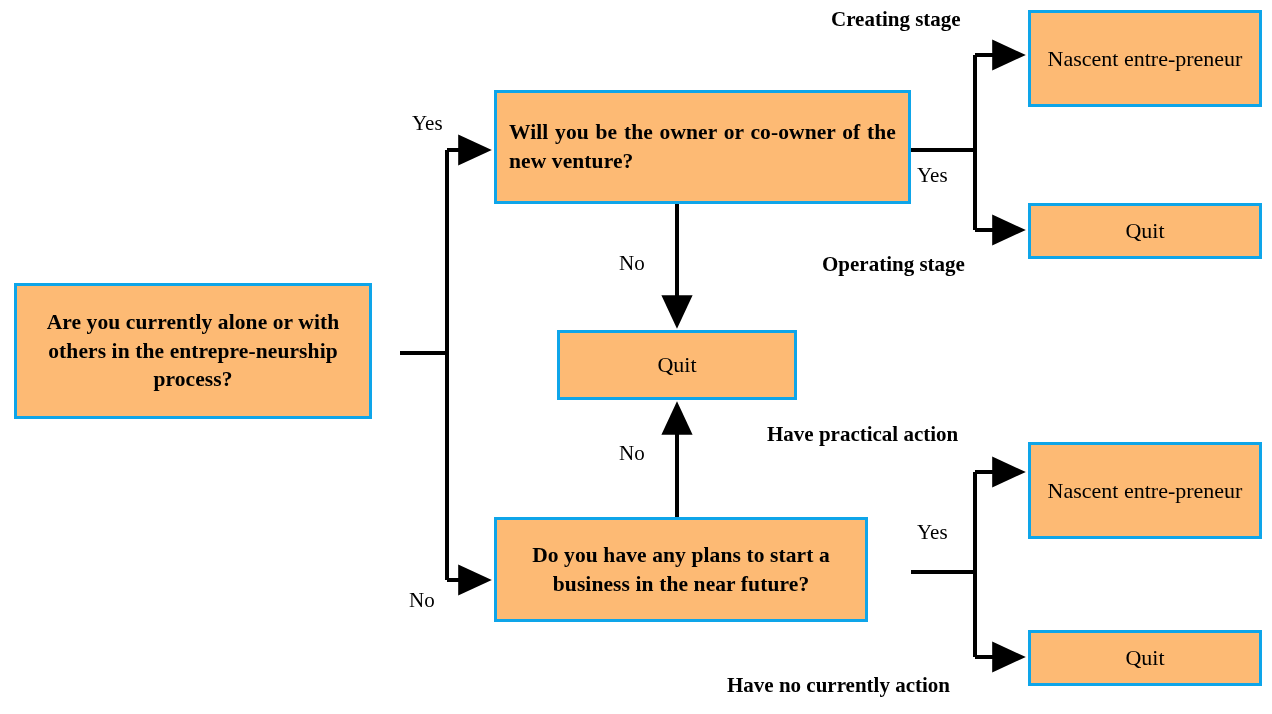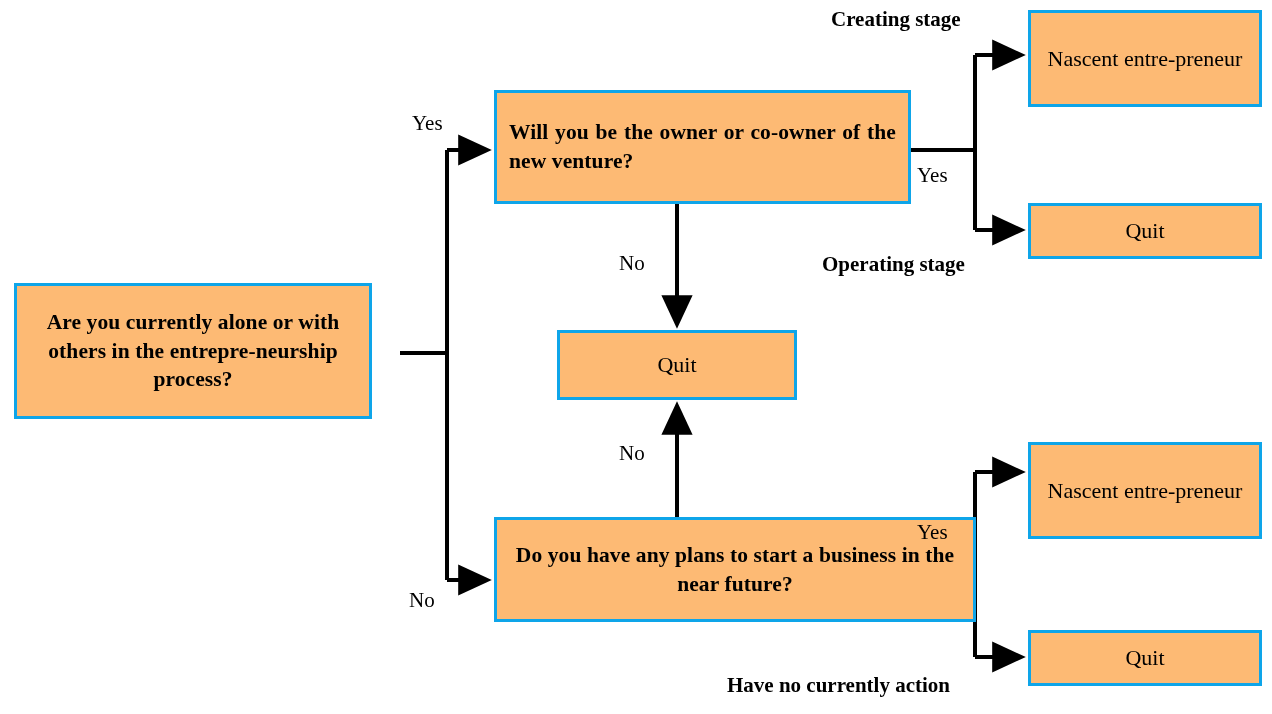--- a/index.html
+++ b/index.html
@@ -109,21 +109,21 @@
   </svg>
 
   <div class="node-box question" style="left:14px; top:283px; width:358px; height:136px;">
     <span class="node-text">Are you currently alone or with others in the entrepre-neurship process?</span>
   </div>
 
   <div class="node-box question question-justify" style="left:494px; top:90px; width:417px; height:114px;">
     <span class="node-text">Will you be the owner or co-owner of the new venture?</span>
   </div>
 
-  <div class="node-box question" style="left:494px; top:517px; width:482px; height:105px;">
+  <div class="node-box question" style="left:494px; top:517px; width:374px; height:105px;">
     <span class="node-text">Do you have any plans to start a business in the near future?</span>
   </div>
 
   <div class="node-box terminal" style="left:557px; top:330px; width:240px; height:70px;">
     <span class="node-text">Quit</span>
   </div>
 
   <div class="node-box terminal" style="left:1028px; top:10px; width:234px; height:97px;">
     <span class="node-text">Nascent entre-preneur</span>
   </div>
@@ -149,16 +149,17 @@
   <div class="edge-label" style="left:917px; top:165px;">Yes</div>
 
   <div class="edge-label" style="left:619px; top:443px;">No</div>
 
   <div class="edge-label" style="left:917px; top:522px;">Yes</div>
 
   <div class="edge-label light" style="left:831px; top:9px;">Creating stage</div>
 
   <div class="edge-label light" style="left:822px; top:254px;">Operating stage</div>
 
+  <div class="edge-label light" style="left:767px; top:424px;">Have practical action</div>
 
   <div class="edge-label light" style="left:727px; top:675px;">Have no currently action</div>
 
 </div>
 
 </body></html>

